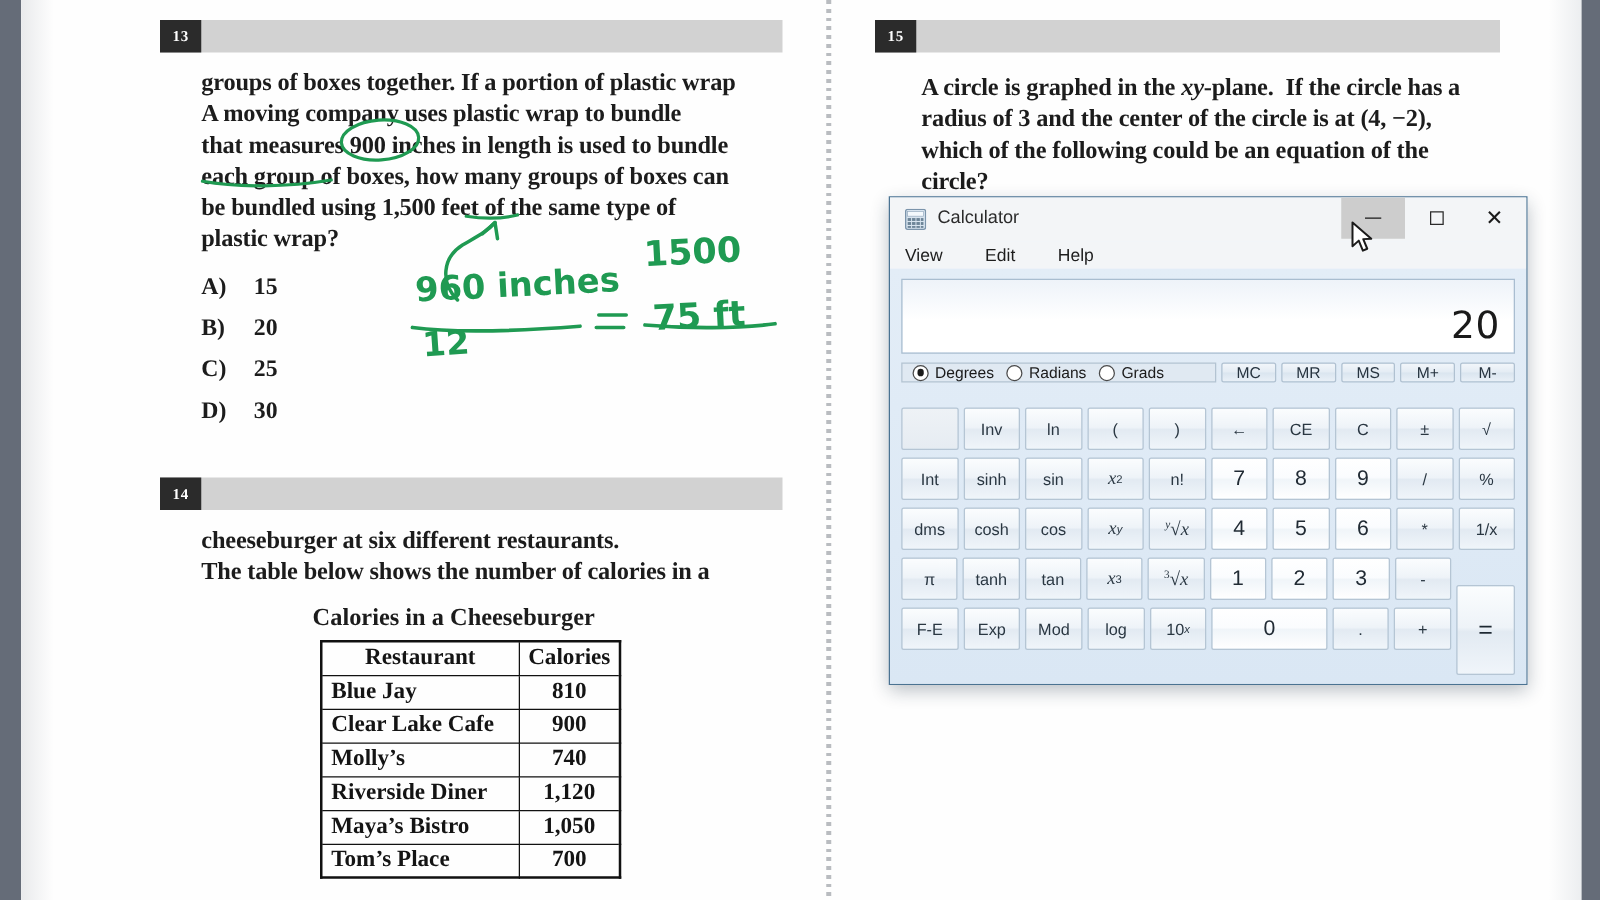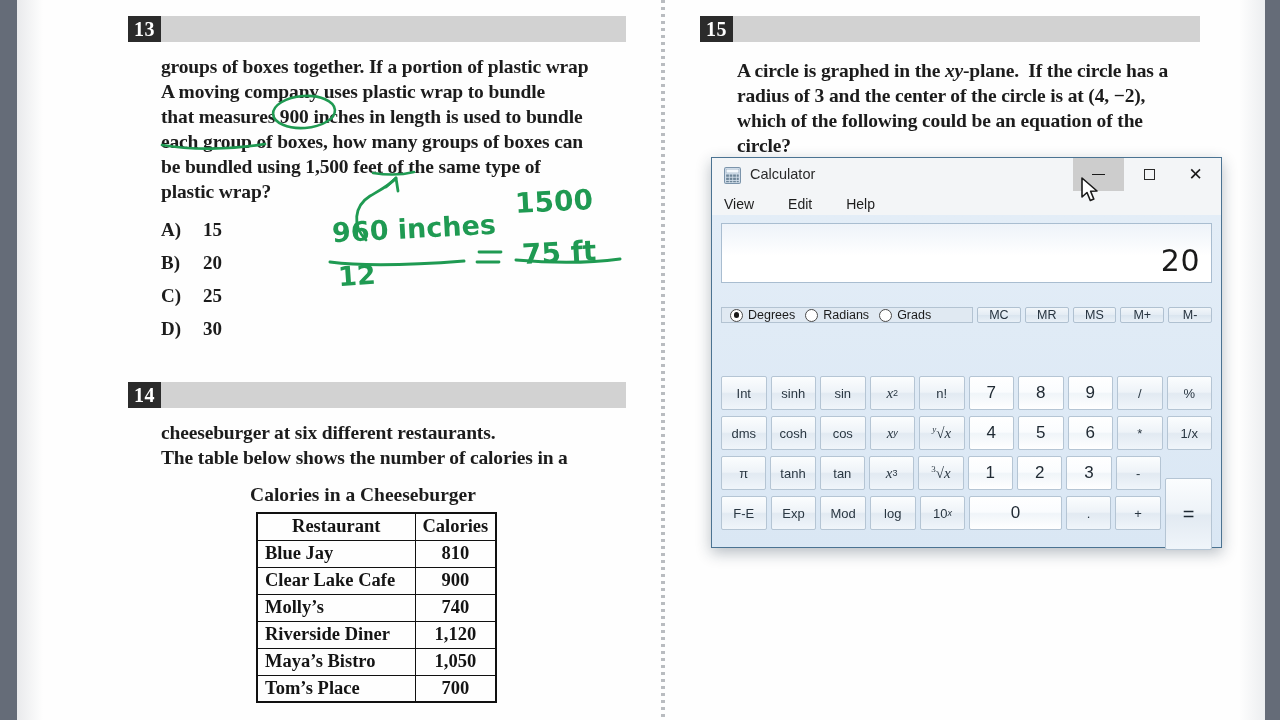--- a/index.html
+++ b/index.html
@@ -56,21 +56,21 @@
     position: relative;
     height: 26px;
     background: #d2d2d2;
   }
   .qnum {
     position: absolute; left: 0; top: 0;
     width: 33px; height: 26px;
     background: #2b2b2b;
     color: #ffffff;
     font-family: "Liberation Serif", serif;
-    font-size: 20px;
+    font-size: 12px;
     font-weight: 700;
     display: flex; align-items: center; justify-content: center;
     letter-spacing: 0.5px;
   }
   .qtext {
     font-family: "Liberation Serif", serif;
     font-size: 19.5px;
     font-weight: 700;
     color: #1c1c1c;
     line-height: 25px;
@@ -177,23 +177,23 @@
     position: relative;
   }
   #calc .display .val {
     position: absolute; right: 11px; bottom: 4px;
     font-family: "DejaVu Sans", sans-serif;
     font-size: 30px;
     color: #1a1a1a;
     letter-spacing: 0.5px;
   }
   #calc .modebar {
-    margin-top: 17px;
+    margin-top: 7px;
     height: 30px;
-    display: flex; align-items: center; gap: 4px;
+    display: flex; align-items: flex-start; gap: 4px;
   }
   .radiogroup {
     flex: 0 0 252px;
     border: 1px solid #b3c3d2;
     background: #e0e9f2;
     display: flex; align-items: center;
     padding: 0 8px;
     gap: 10px;
   }
   .radio { display: flex; align-items: center; gap: 5px; }
@@ -449,20 +449,32 @@
         </div>
         <div class="membtn">MC</div>
         <div class="membtn">MR</div>
         <div class="membtn">MS</div>
         <div class="membtn">M+</div>
         <div class="membtn">M-</div>
       </div>
 
       <div class="keys">
 
+        <div class="krow" style="top:0px;">
+          <div class="key blank"></div>
+          <div class="key">Inv</div>
+          <div class="key">ln</div>
+          <div class="key">(</div>
+          <div class="key">)</div>
+          <div class="key">←</div>
+          <div class="key">CE</div>
+          <div class="key">C</div>
+          <div class="key">±</div>
+          <div class="key">√</div>
+        </div>
 
         <div class="krow" style="top:40px;">
           <div class="key">Int</div>
           <div class="key">sinh</div>
           <div class="key">sin</div>
           <div class="key">
               <span class="mathit">x</span>
               <sup>2</sup>
             </div>
           <div class="key">n!</div>

